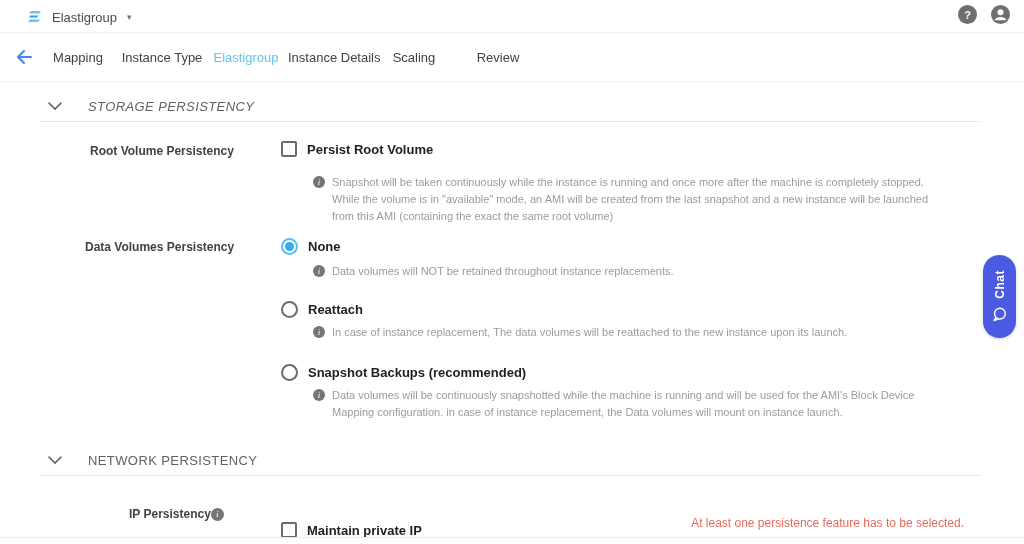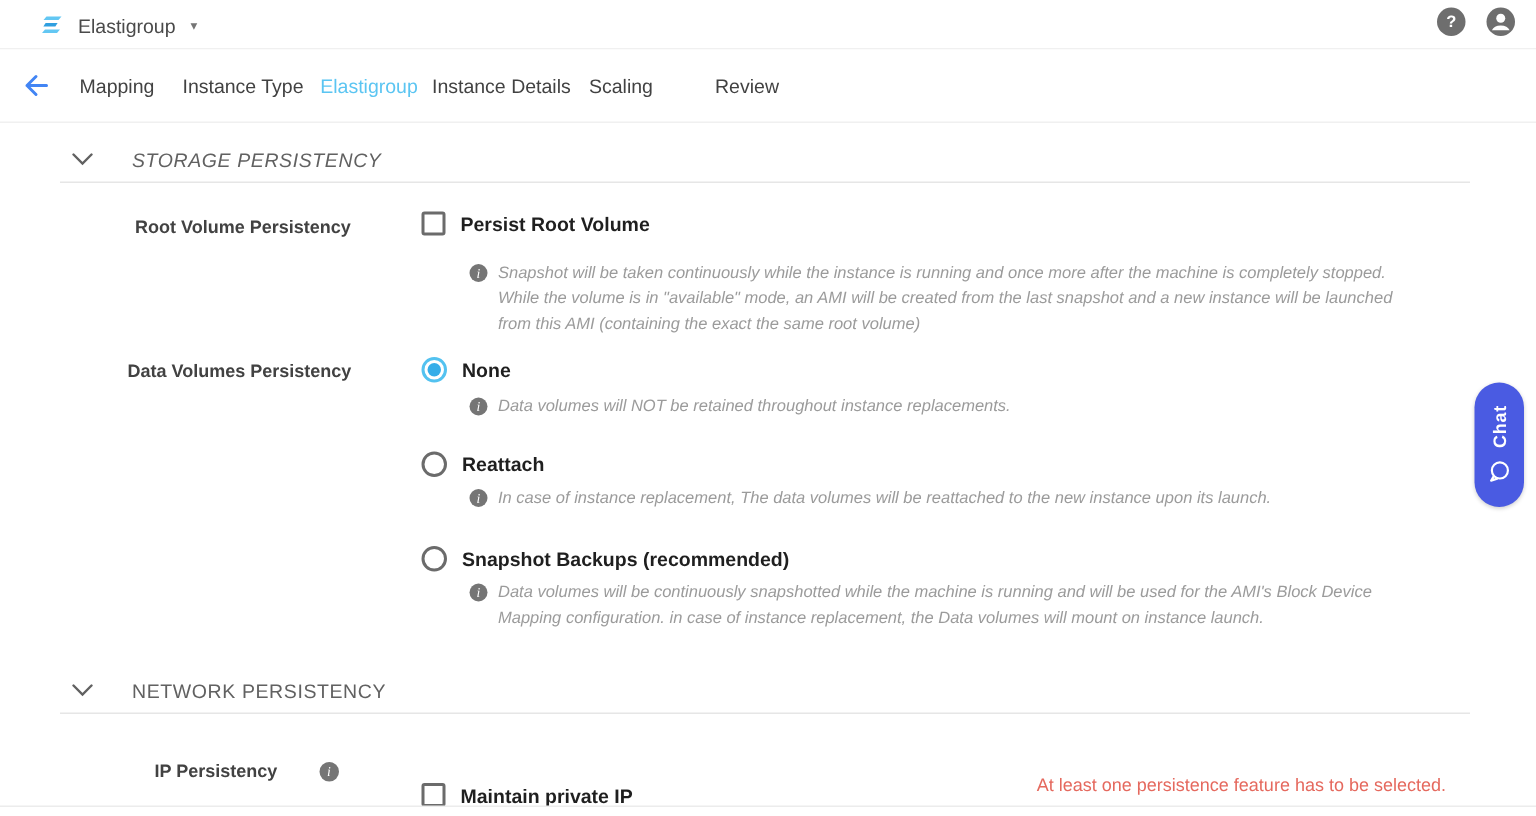--- a/index.html
+++ b/index.html
@@ -33,21 +33,21 @@
   .checkbox { width:16px; height:16px; border:2px solid #6b6b6b; border-radius:2px; background:#fff; cursor:pointer; flex:none; }
   .check-row { position:absolute; display:flex; align-items:center; gap:10px; }
 
   .radio { width:17px; height:17px; border:2px solid #6b6b6b; border-radius:50%; background:#fff; cursor:pointer; flex:none; position:relative; }
   .radio.selected { border-color:#53c2f0; }
   .radio.selected::after { content:""; position:absolute; left:50%; top:50%; width:9px; height:9px; margin:-4.5px 0 0 -4.5px; border-radius:50%; background:#35ade8; }
   .radio-row { position:absolute; display:flex; align-items:center; gap:10px; }
 
   .info-row { position:absolute; display:flex; gap:7px; }
   .info-icon { width:12px; height:12px; border-radius:50%; background:#757575; color:#fff; font-size:9px; font-style:italic; font-family:"Liberation Serif", serif; display:flex; align-items:center; justify-content:center; flex:none; margin-top:2px; cursor:pointer; }
-  .info-text { font-size:11px; font-style:italic; color:#9b9b9b; line-height:1.55; }
+  .info-text { font-size:11px; color:#9b9b9b; line-height:1.55; }
 
   .error-msg { position:absolute; right:60px; top:516px; font-size:12px; color:#e5695e; }
   .bottom-line { position:absolute; left:0; top:537px; width:1024px; border-top:1px solid #ececec; }
 
   
   .chat-btn { position:absolute; right:8px; top:255px; width:33px; height:83px; background:#4a5be2; border-radius:17px; display:flex; flex-direction:column; align-items:center; justify-content:center; gap:7px; cursor:pointer; box-shadow:0 1px 3px rgba(0,0,0,.2); }
   .chat-label { color:#fff; font-size:12px; font-weight:bold; writing-mode:vertical-rl; transform:rotate(180deg); letter-spacing:.5px; }
 
   svg { display:block; }
 </style>
@@ -143,21 +143,21 @@
   </div>
 
   <div class="section-head" style="left:48px; top:453px;align-items:center;">
     <svg width="14" height="9" viewBox="0 0 14 9">
       <polyline points="1,1 7,7 13,1" fill="none" stroke="#616161" stroke-width="1.6" stroke-linecap="round"></polyline>
     </svg>
     <span class="section-title">NETWORK PERSISTENCY</span>
   </div>
   <div class="divider" style="top:475px;"></div>
 
-  <div style="position:absolute; left:103px; top:507px; display:flex; align-items:center; gap:28px;">
+  <div style="position:absolute; left:129px; top:507px; display:flex; align-items:center; gap:0;">
     <span class="field-label" style="position:static;">IP Persistency</span>
     <span class="info-icon" style="width:13px; height:13px; margin-top:0;">i</span>
   </div>
   <div class="check-row" style="left:281px; top:522px;">
     <div class="checkbox"></div>
     <span class="ctl-label">Maintain private IP</span>
   </div>
 
   <div class="error-msg">At least one persistence feature has to be selected.</div>
   <div class="bottom-line"></div>

